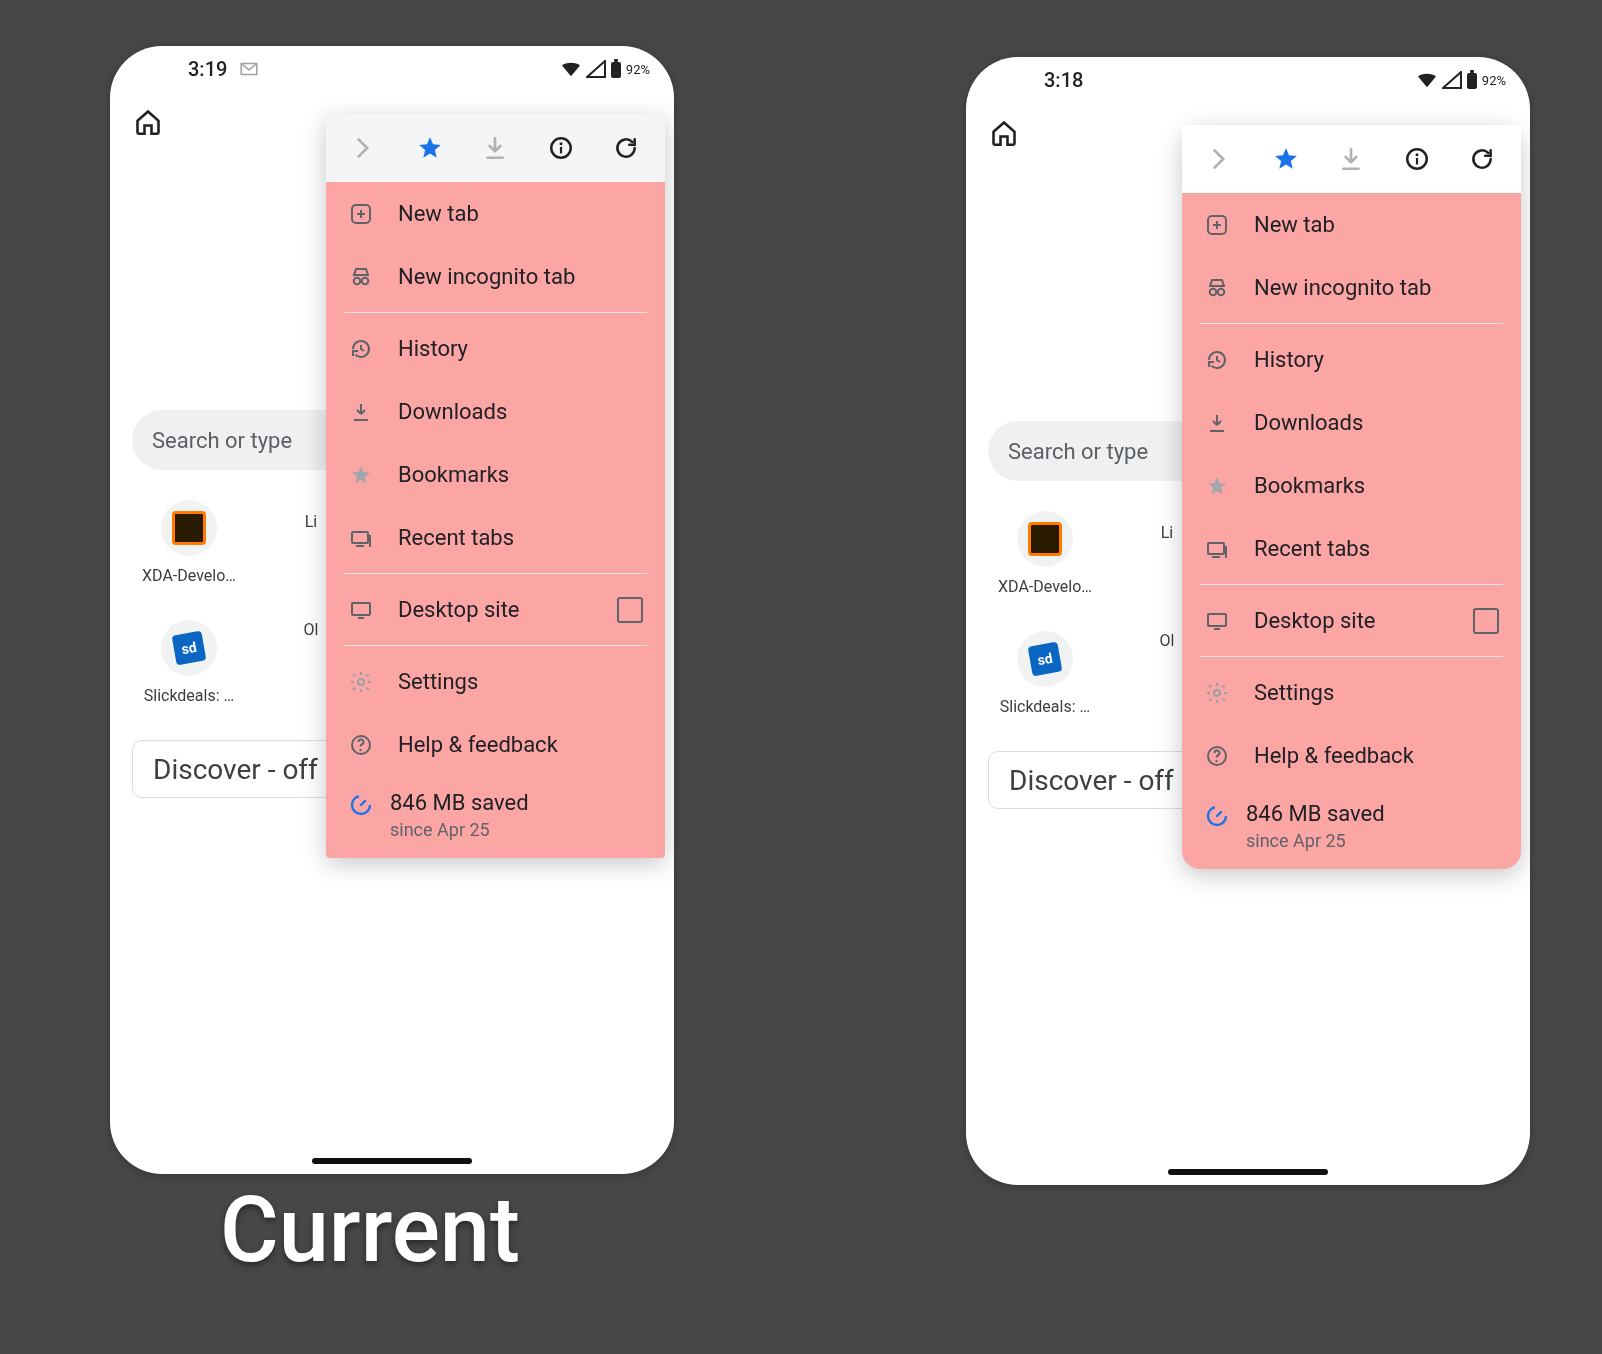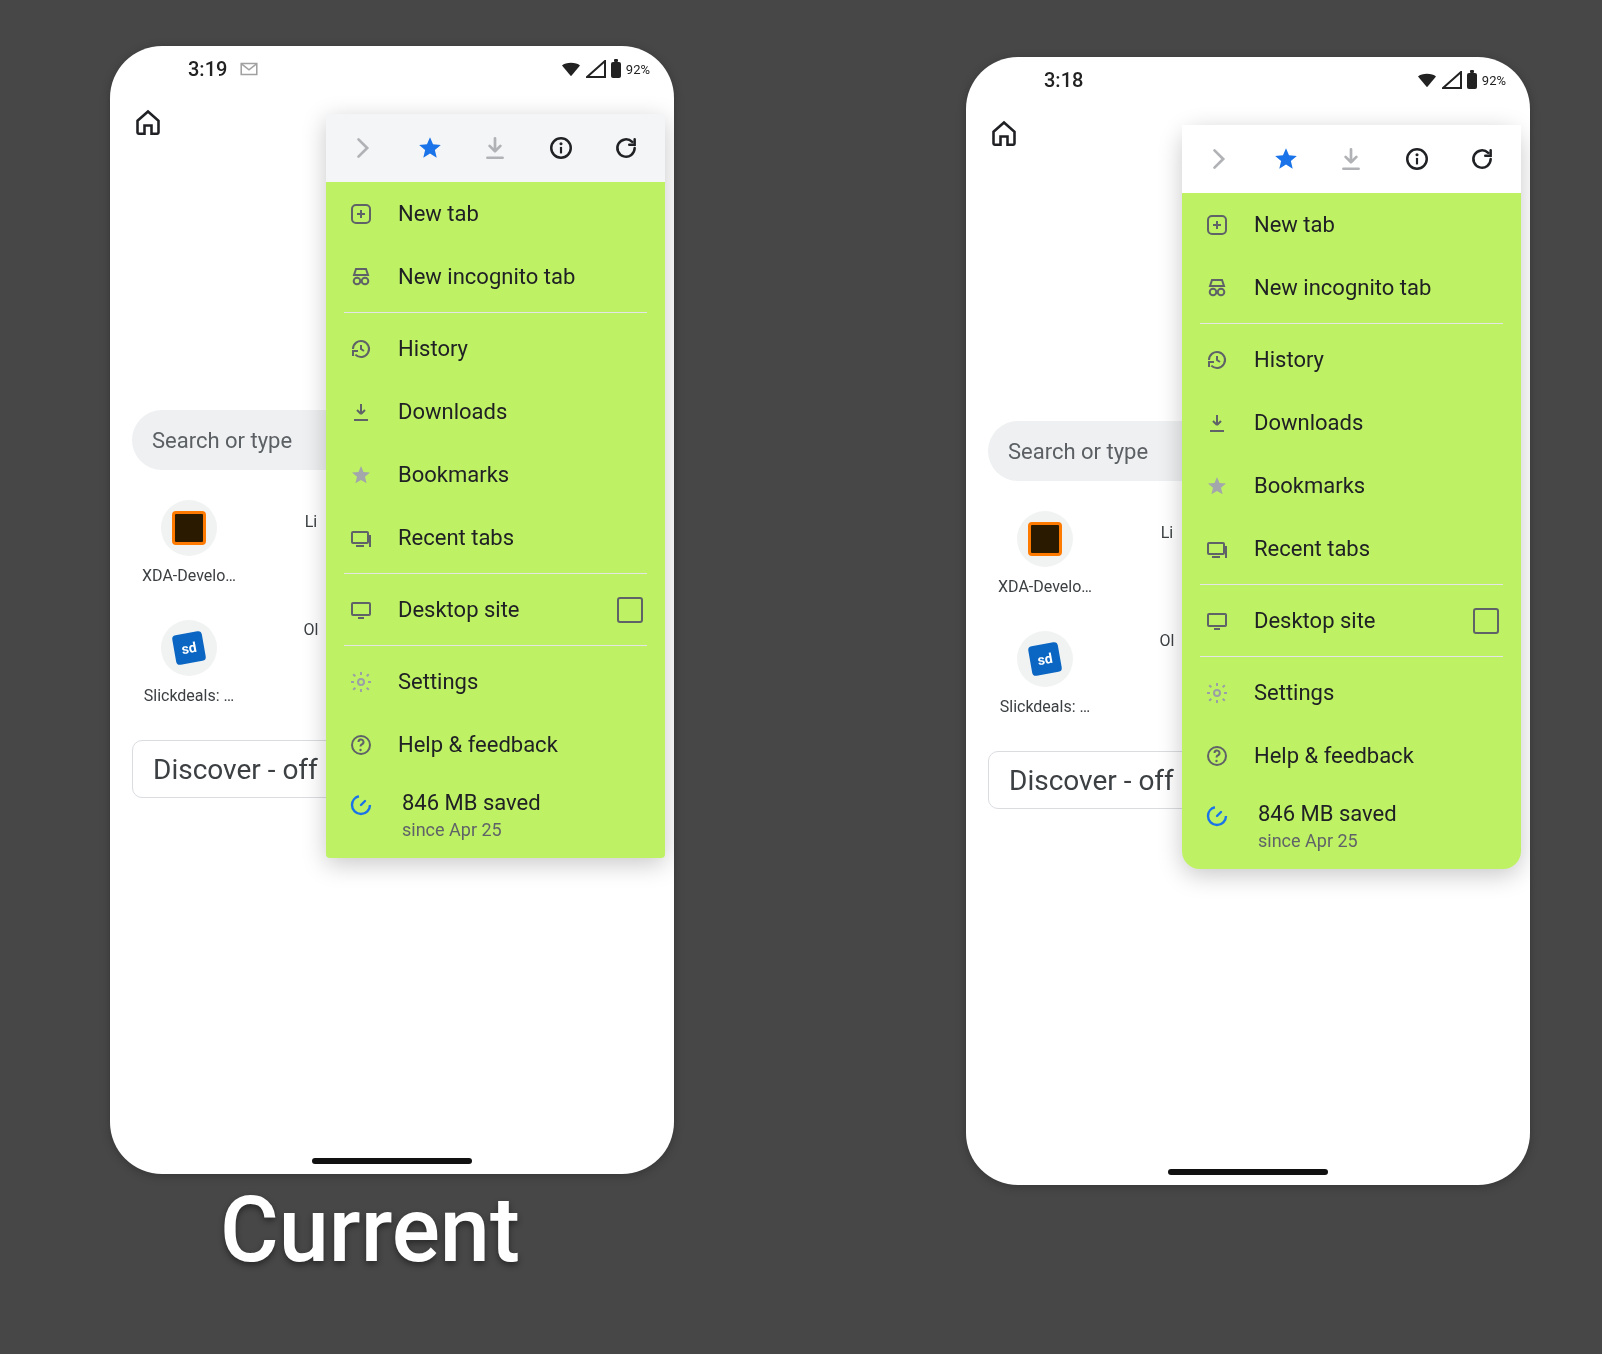--- a/index.html
+++ b/index.html
@@ -133,21 +133,21 @@
     background: #111;
     border-radius: 3px;
   }
 
   
   .menu {
     position: absolute;
     top: 68px;
     right: 9px;
     width: 339px;
-    background: #bef264;
+    background: #fca5a5;
     box-shadow: 0 6px 24px rgba(0,0,0,0.22);
   }
   
   .menu.current { border-radius: 4px; }
   .menu.myou    { border-radius: 18px; }
 
   .menu .iconrow {
     height: 68px;
     display: flex;
     align-items: center;
@@ -182,21 +182,21 @@
     margin-left: auto;
     width: 22px;
     height: 22px;
     border: 2.5px solid #5f6368;
     border-radius: 3px;
   }
   .menu .dataitem {
     display: flex;
     align-items: flex-start;
     padding: 14px 22px 18px 22px;
-    gap: 28px;
+    gap: 16px;
   }
   .menu .dataitem .micon { color: #1a73e8; width:26px; display:flex; justify-content:center; margin-top:3px;}
   .menu .dataitem .main { font-size: 22px; color:#202124; }
   .menu .dataitem .sub  { font-size: 18px; color:#5f6368; margin-top:4px; }
 
   
   .caption {
     position: absolute;
     text-align: center;
     color: #ffffff;

